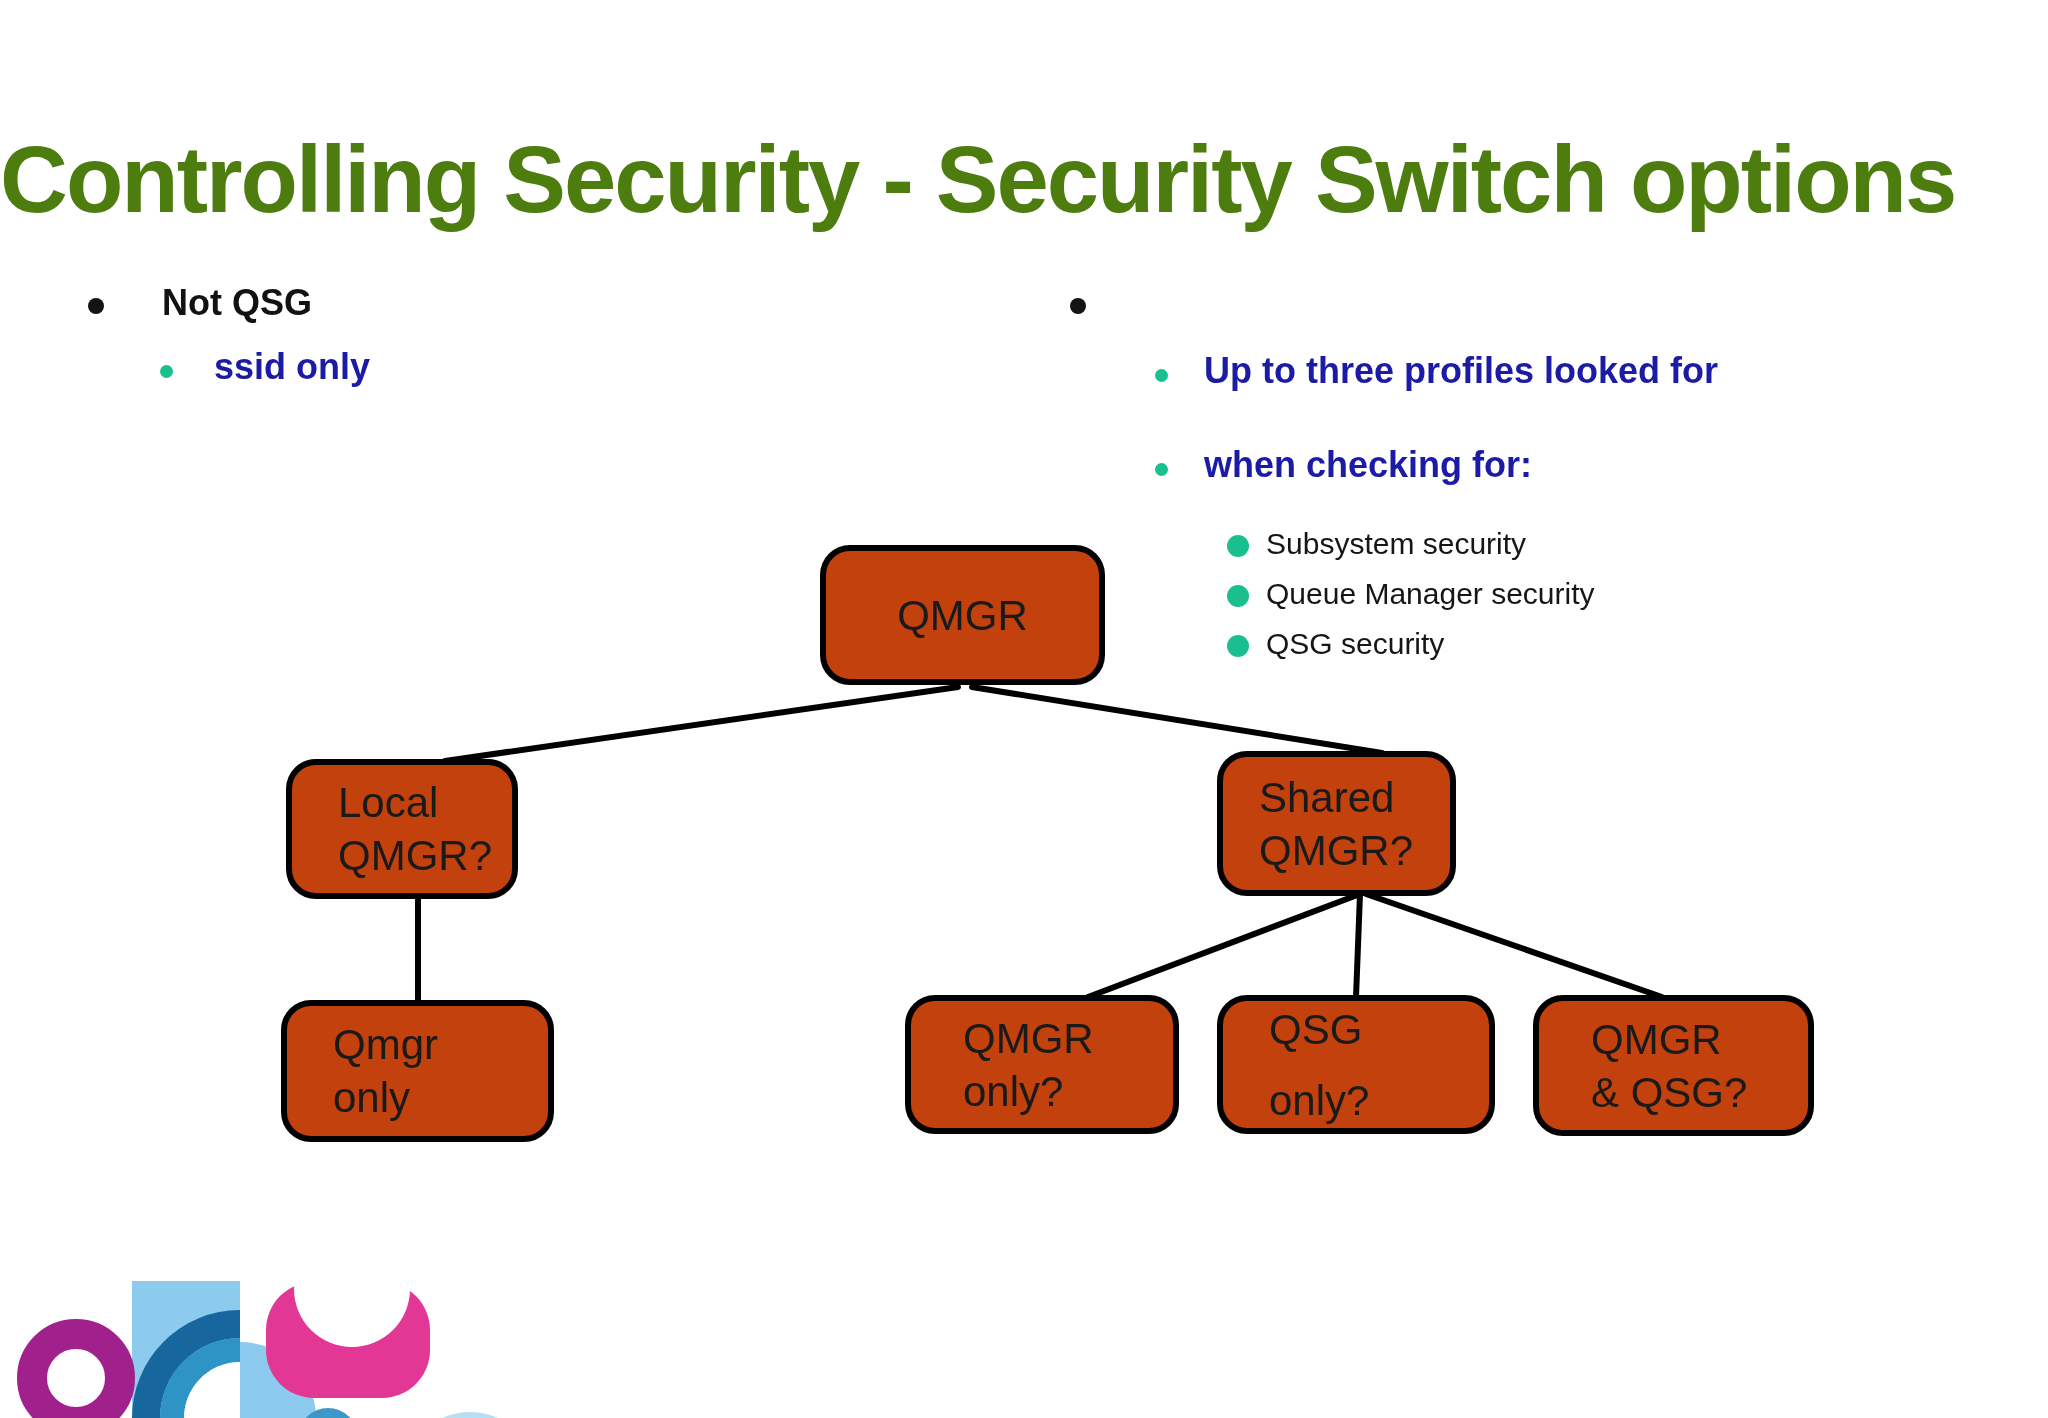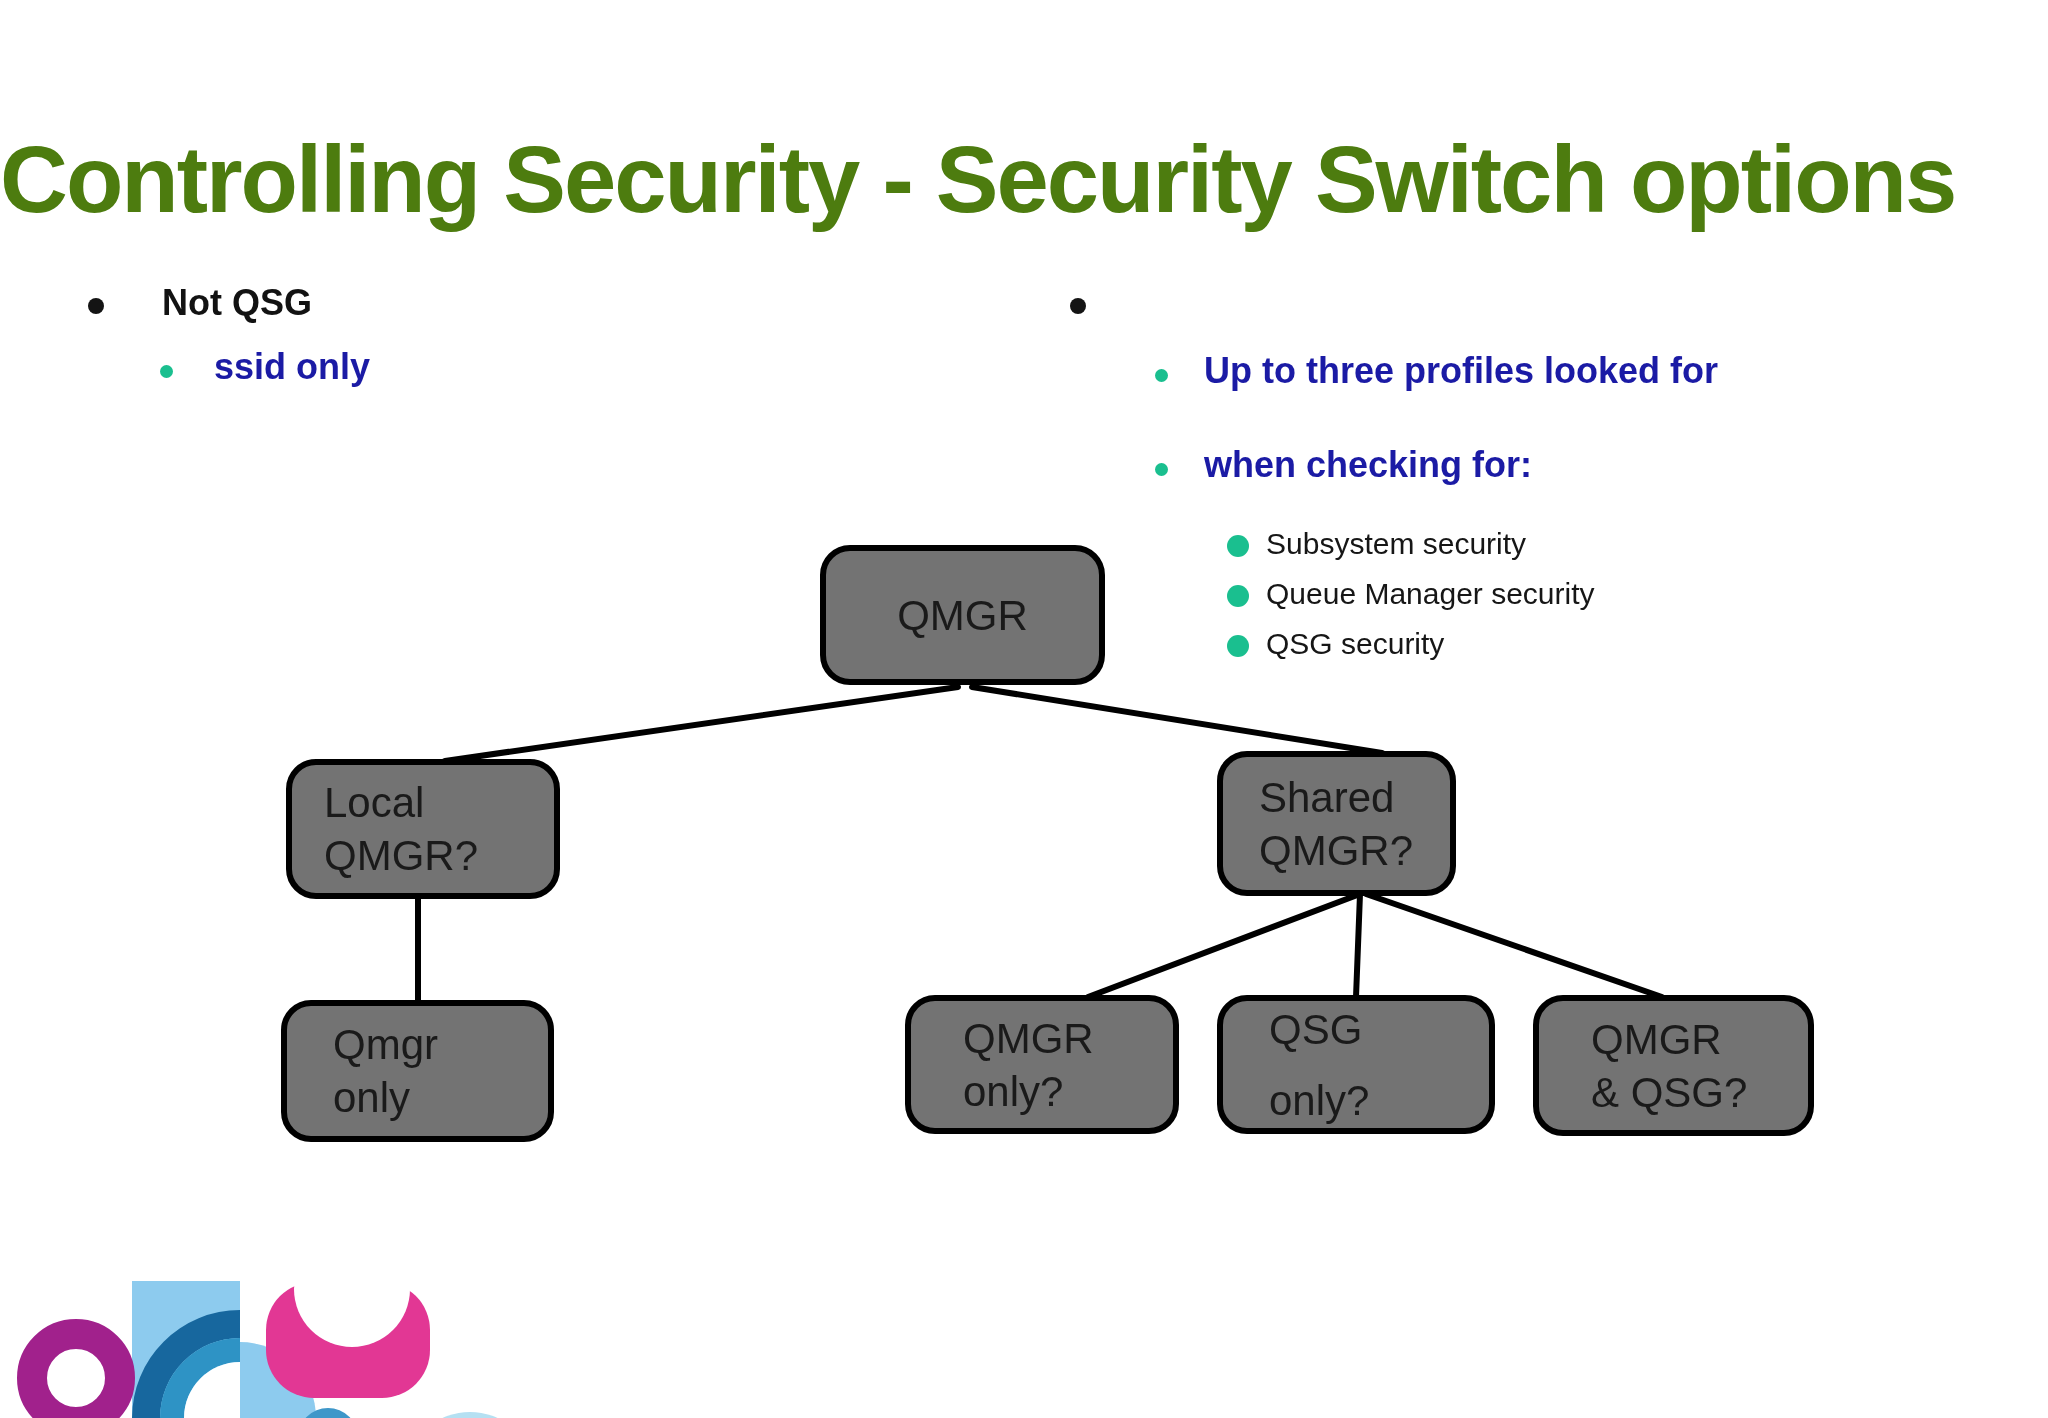--- a/index.html
+++ b/index.html
@@ -11,25 +11,25 @@
 
   .dot{position:absolute;border-radius:50%;}
   .dot-black{background:#141414;}
   .dot-teal{background:#1abf8f;}
 
   .lvl1{position:absolute;font-size:36px;font-weight:bold;color:#121212;white-space:nowrap;}
   .lvl2{position:absolute;font-size:36px;font-weight:bold;color:#1b1ba5;white-space:nowrap;}
   .lvl3{position:absolute;font-size:30px;font-weight:normal;color:#161616;white-space:nowrap;}
 
   .node{position:absolute;box-sizing:border-box;border:6px solid #000;border-radius:30px;
-        background:#737373;display:flex;flex-direction:column;justify-content:center;
+        background:#c2410c;display:flex;flex-direction:column;justify-content:center;
         font-size:42px;color:#1a1a1a;line-height:53px;}
   .node .ln{display:block;}
   #n-qmgr{left:820px;top:545px;width:285px;height:140px;text-align:center;}
-  #n-local{left:286px;top:759px;width:274px;height:140px;padding-left:32px;}
+  #n-local{left:286px;top:759px;width:232px;height:140px;padding-left:46px;}
   #n-shared{left:1217px;top:751px;width:239px;height:145px;padding-left:36px;}
   #n-qmgronly{left:281px;top:1000px;width:273px;height:142px;padding-left:46px;}
   #n-qmgronlyq{left:905px;top:995px;width:274px;height:139px;padding-left:52px;}
   #n-qsgonly{left:1217px;top:995px;width:278px;height:139px;padding-left:46px;gap:18px;}
   #n-qmgrqsg{left:1533px;top:995px;width:281px;height:141px;padding-left:52px;}
 
   #edges{position:absolute;left:0;top:0;}
   #logo{position:absolute;left:0;top:1230px;}
 </style>
 </head>

